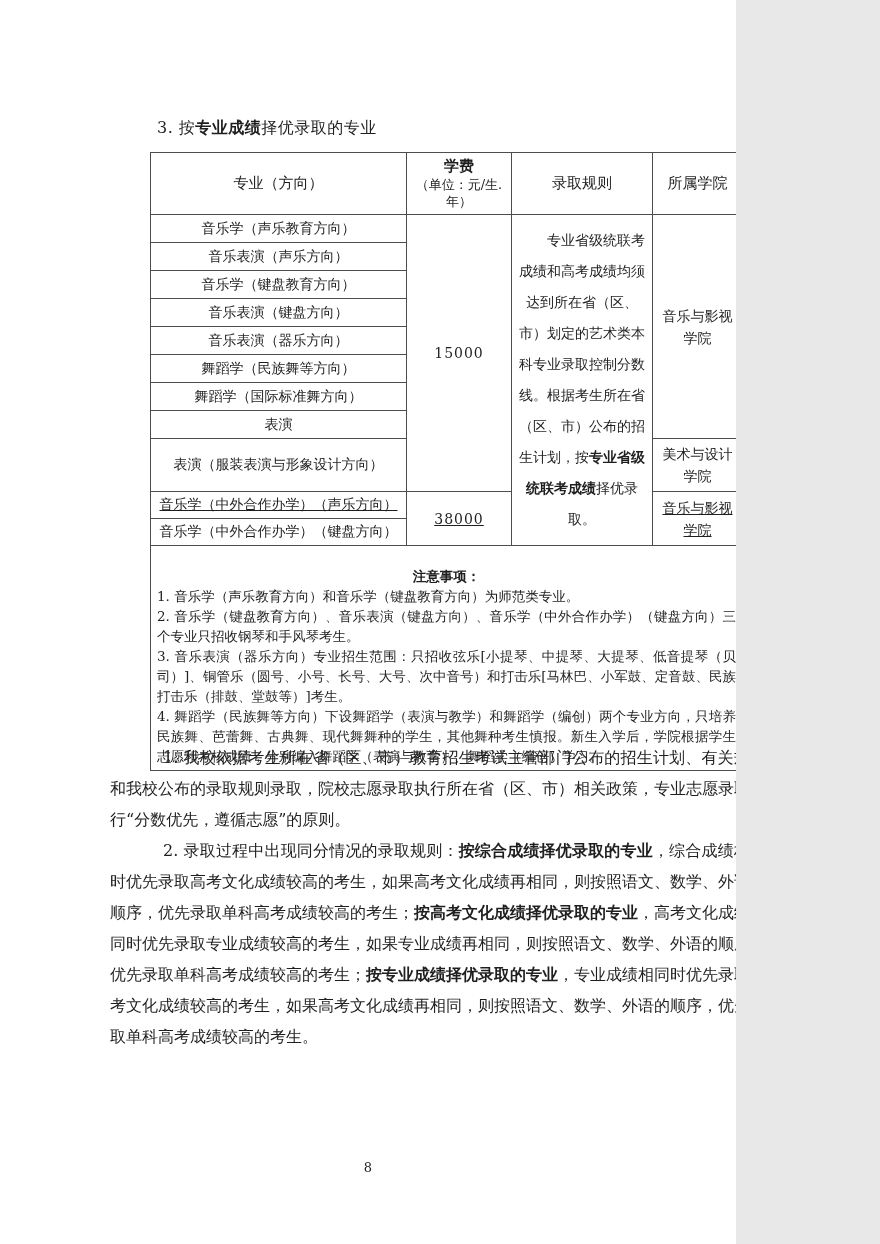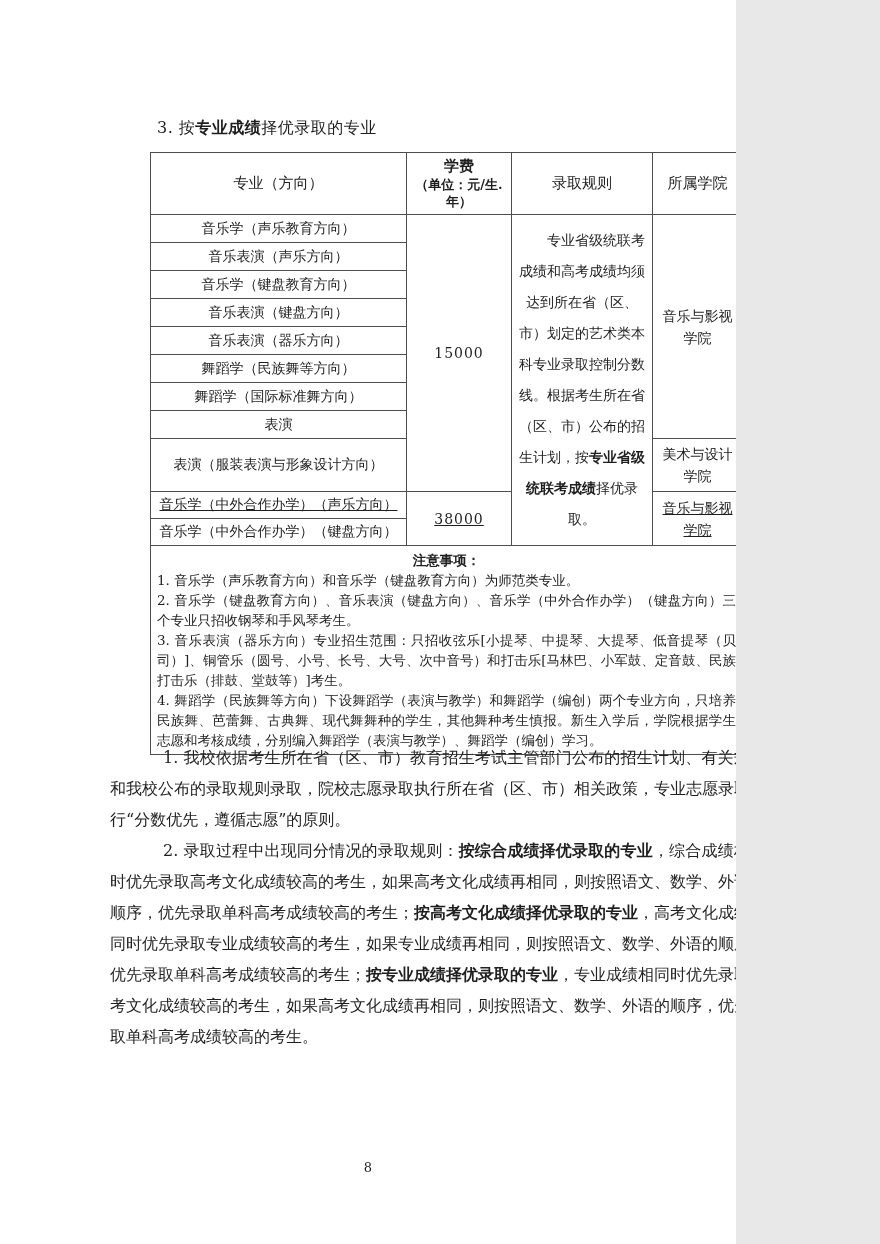--- a/index.html
+++ b/index.html
@@ -29,38 +29,38 @@
     border:1px solid #4d4d4d;
     padding:4px 6px;
     vertical-align:middle;
     text-align:center;
     font-weight:normal;
     overflow:hidden;
   }
   thead tr{height:60px;}
   th.hdr{font-weight:bold;font-size:15px;line-height:19px;}
   .fee-hdr-title{font-weight:bold;font-size:15px;display:block;}
-  .fee-hdr-unit{font-weight:bold;font-size:13px;display:block;line-height:17px;}
+  .fee-hdr-unit{font-weight:normal;font-size:13px;display:block;line-height:17px;}
   td.major{text-align:center;}
   td.fee{font-family:"DejaVu Serif","Liberation Serif",serif;letter-spacing:1px;}
   td.rule{
     text-align:justify;text-justify:inter-character;
     font-size:14px;line-height:31px;
     padding:6px 8px;
   }
   td.rule .ind{display:inline-block;width:2em;}
   td.rule b{font-weight:bold;}
   td.college{line-height:22px;}
   td.notes{
     text-align:left;vertical-align:top;
     font-size:13.5px;line-height:20px;
     padding:6px 8px 8px 8px;
     height:184px;
   }
-  td.notes .notes-title{font-weight:bold;display:block;}
+  td.notes .notes-title{font-weight:bold;display:block;margin-top:16px;}
   td.notes .note-item{text-align:justify;text-justify:inter-character;}
 
   
   .rules{
     position:absolute;left:110px;top:742px;width:656px;
     font-size:16px;line-height:31px;
   }
   .rules h3{
     font-size:17px;font-weight:bold;line-height:20px;
     margin:0 0 14px 55px;letter-spacing:.5px;

